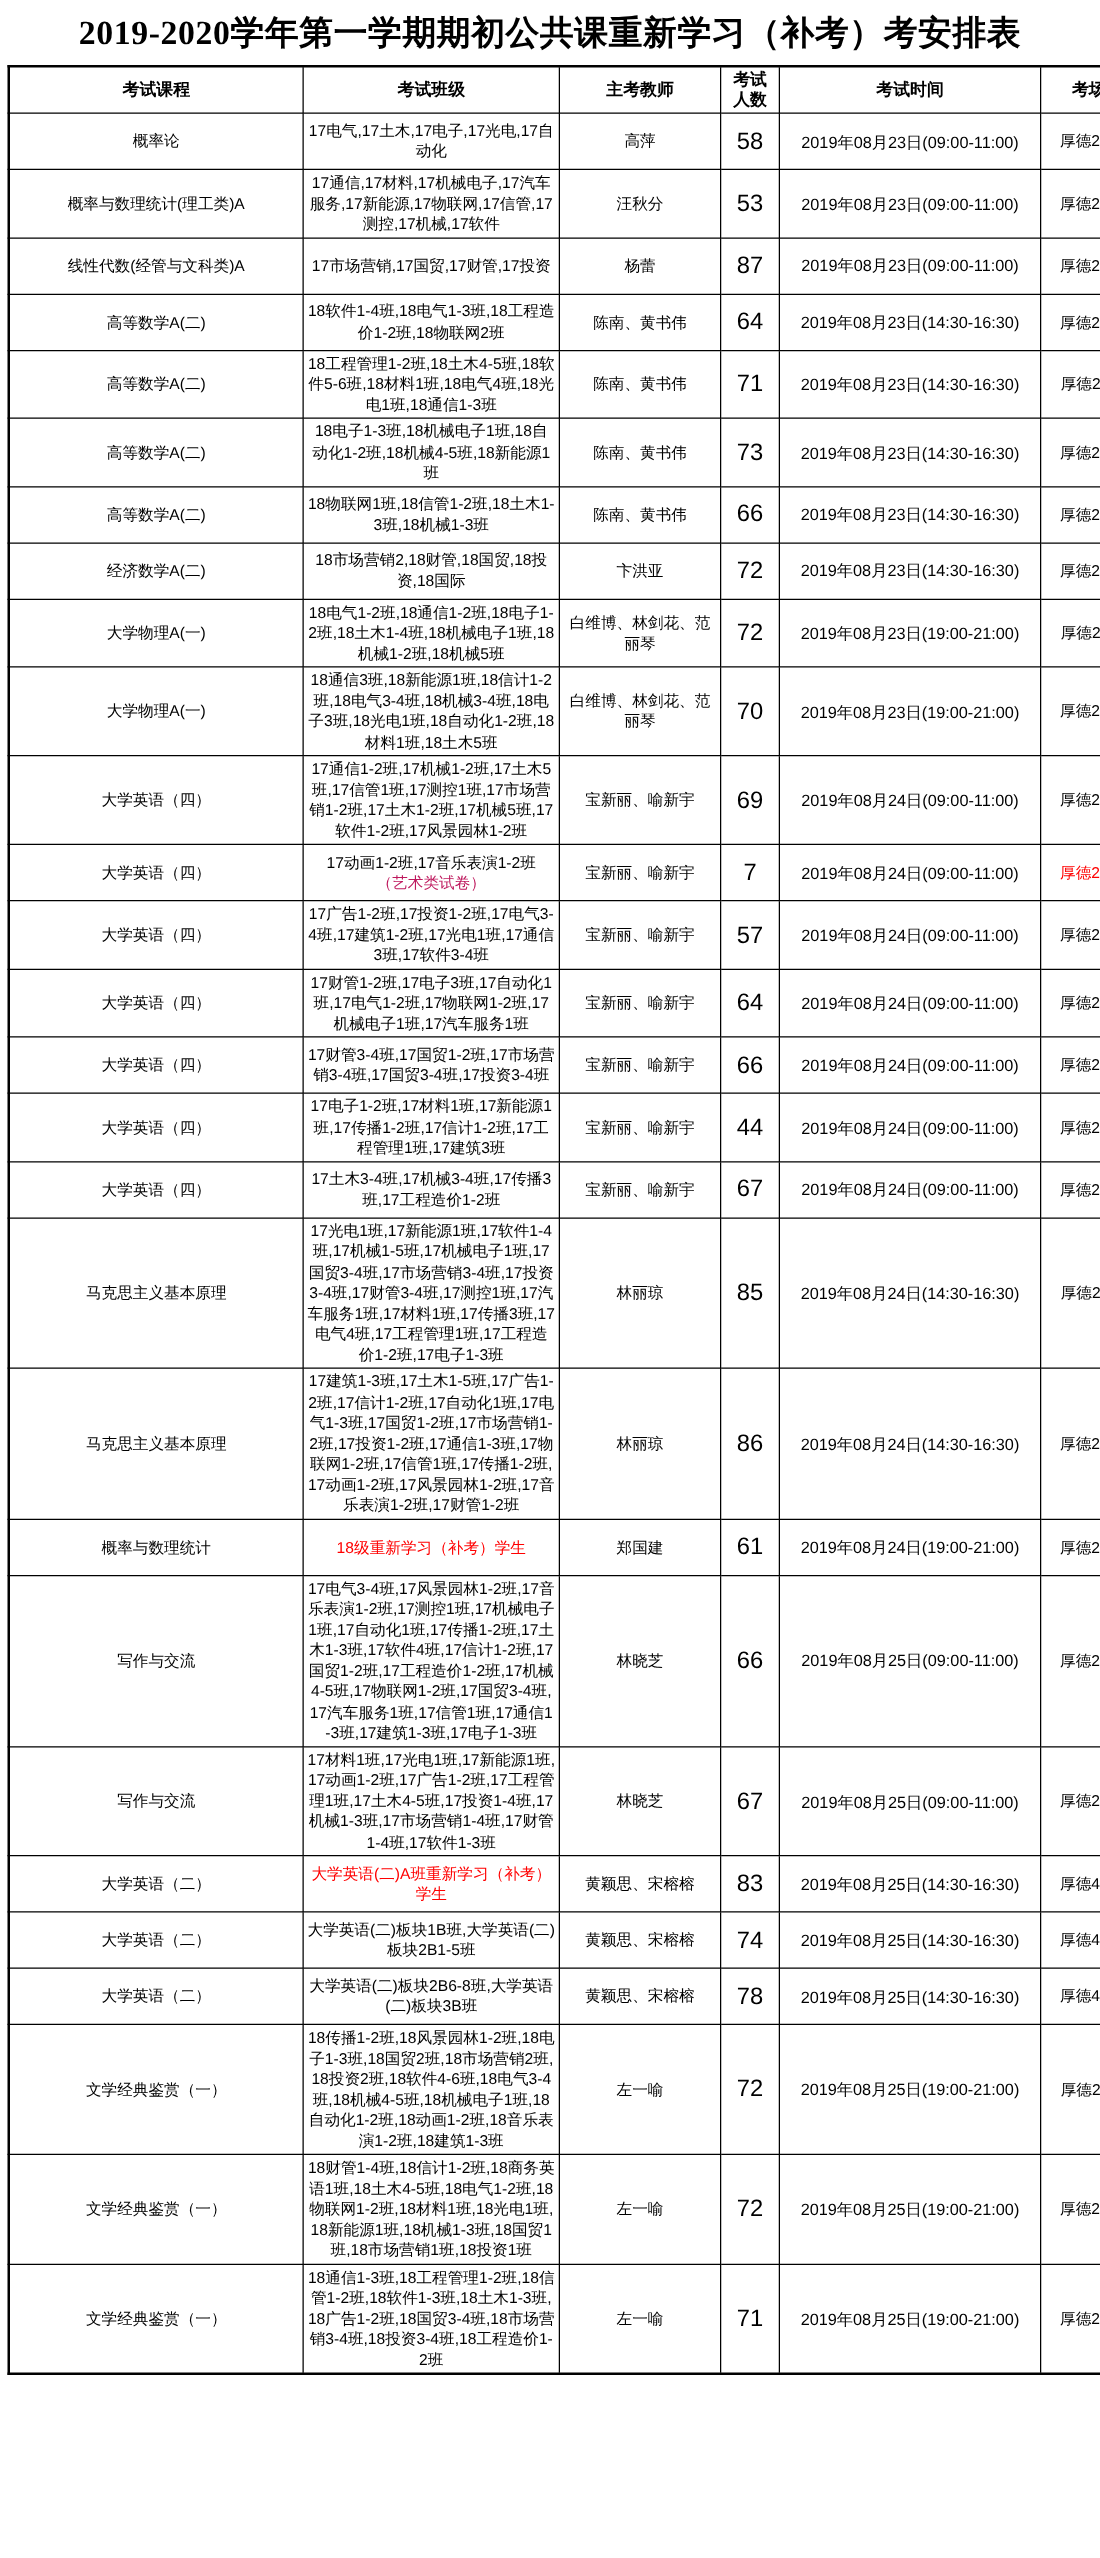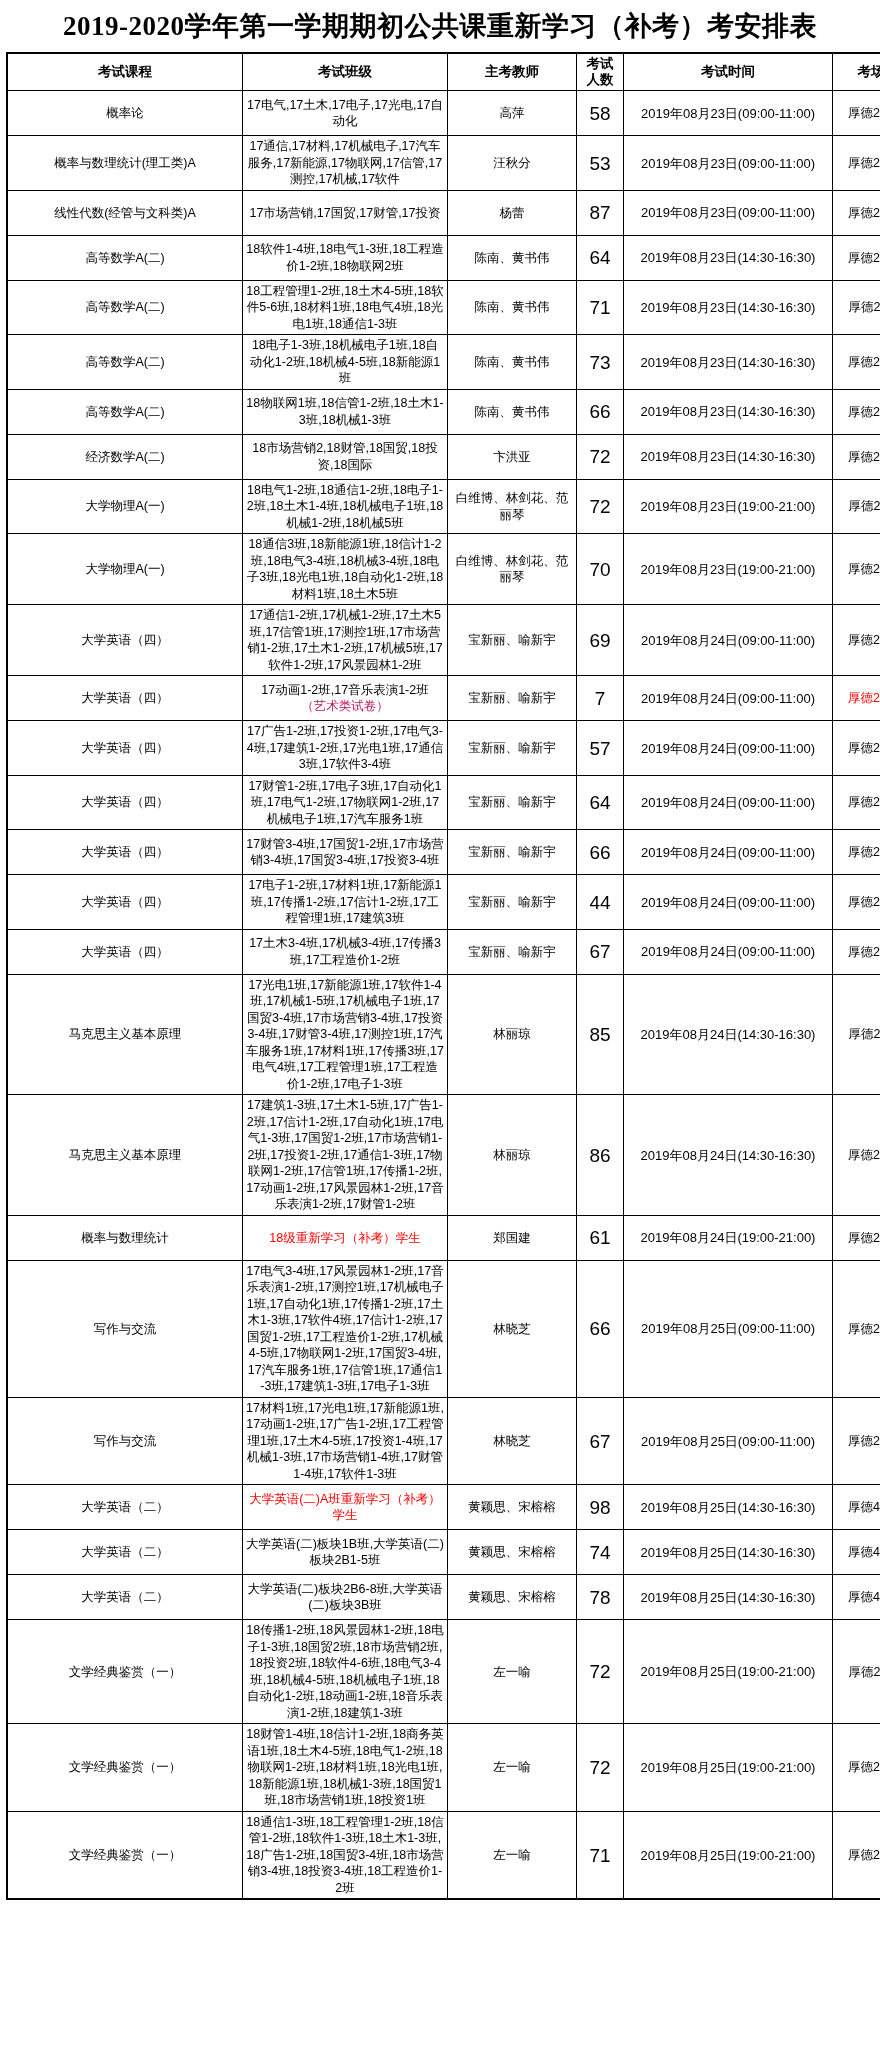--- a/index.html
+++ b/index.html
@@ -340,21 +340,21 @@
     <td class="col-room">厚德203</td>
   </tr>
 
   <tr>
     <td class="col-course">大学英语（二）</td>
     <td class="col-classes">
       <span class="red">大学英语(二)A班重新学习（补考）学生</span>
       
     </td>
     <td class="col-teacher">黄颖思、宋榕榕</td>
-    <td class="col-count">98</td>
+    <td class="col-count">83</td>
     <td class="col-time">2019年08月25日(14:30-16:30)</td>
     <td class="col-room">厚德413</td>
   </tr>
 
   <tr>
     <td class="col-course">大学英语（二）</td>
     <td class="col-classes">
       <span>大学英语(二)板块1B班,大学英语(二)板块2B1-5班</span>
       
     </td>

